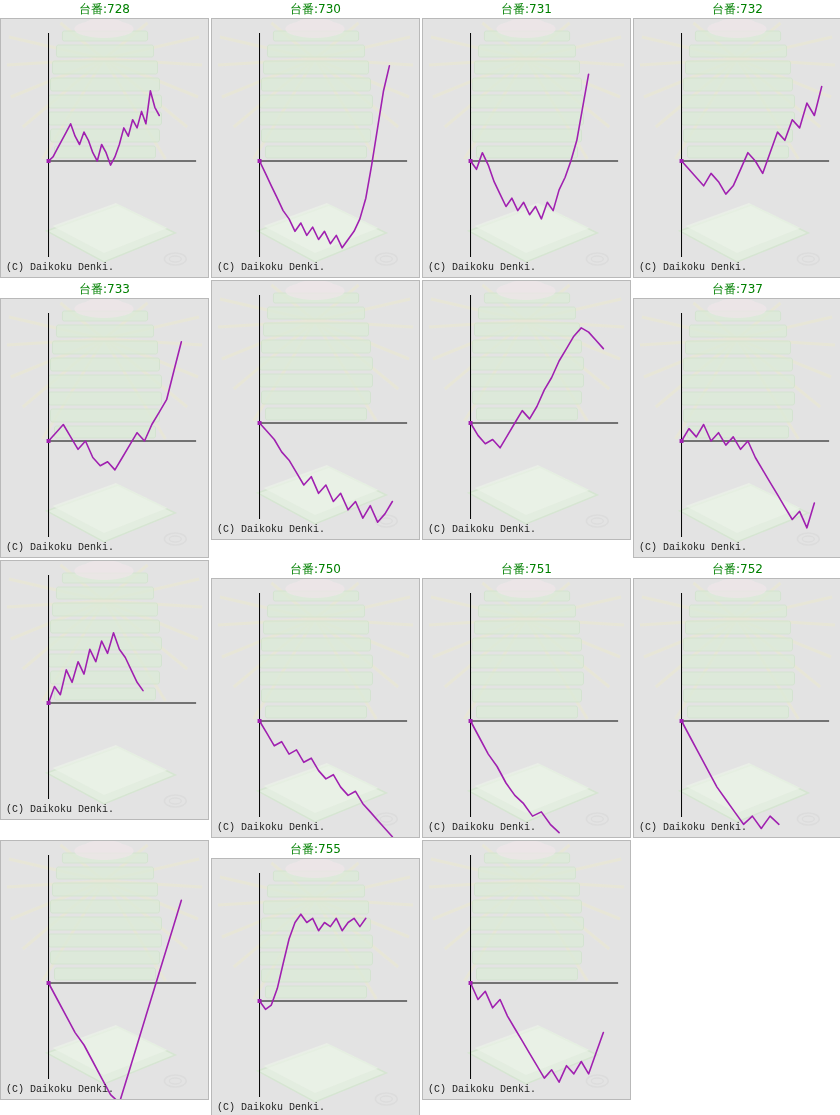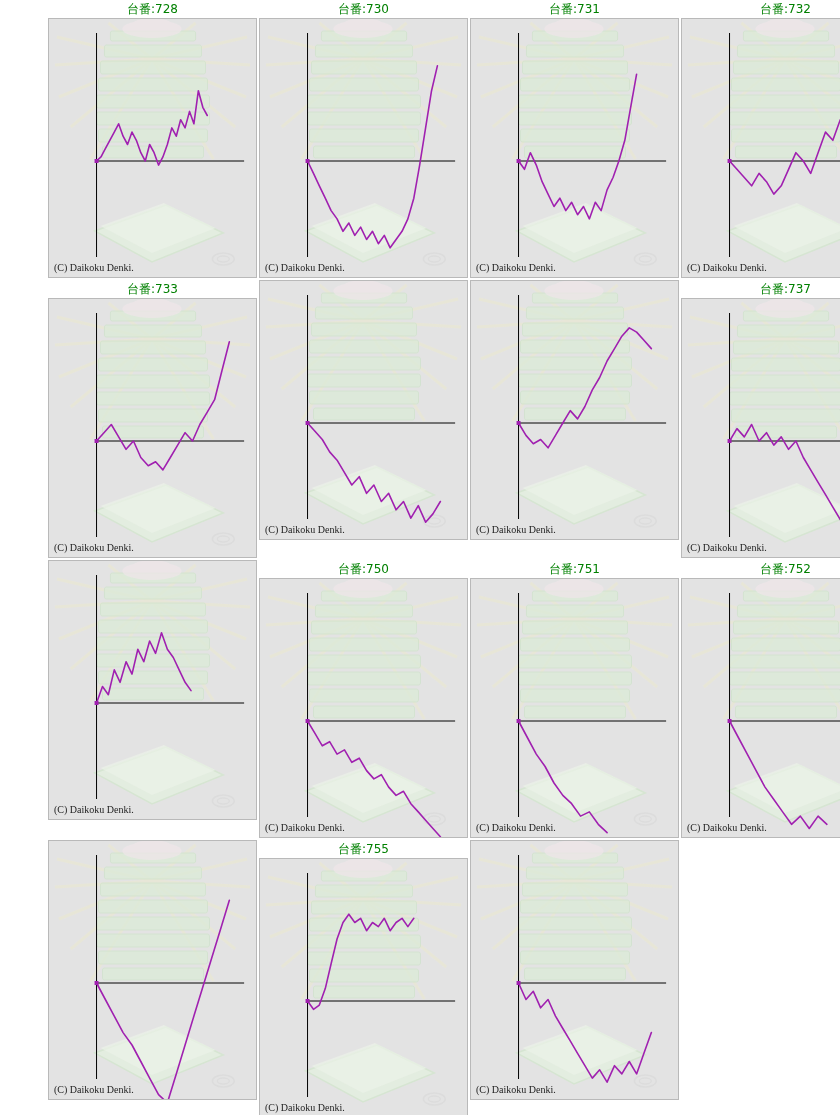--- a/index.html
+++ b/index.html
@@ -14,21 +14,20 @@
     grid-template-columns:repeat(4, 209px);
     grid-auto-rows:280px;
     column-gap:2px;
     row-gap:0px;
     padding:0;
   }
   .cell{
     width:209px;height:280px;
     position:relative;
     box-sizing:border-box;
-    margin-left:48px;
   }
   .cell.empty{background:#ffffff;}
   .title{
     height:18px;
     line-height:18px;
     text-align:center;
     font-size:12px;
     color:#008000;
     font-family:"DejaVu Sans", sans-serif;
     letter-spacing:0px;
@@ -53,21 +52,21 @@
     position:absolute;
     left:0;top:0;
     width:100%;height:100%;
   }
   .copyright{
     position:absolute;
     left:5px;
     bottom:4px;
     font-size:10px;
     color:#222222;
-    font-family:Liberation Serif, serif;
+    font-family:Liberation Mono, monospace;
     white-space:nowrap;
   }
 </style>
 </head>
 <body>
 
 <div id="grid">
     <div class="cell">
       <div class="title">台番:728</div>
      <div class="panel">

